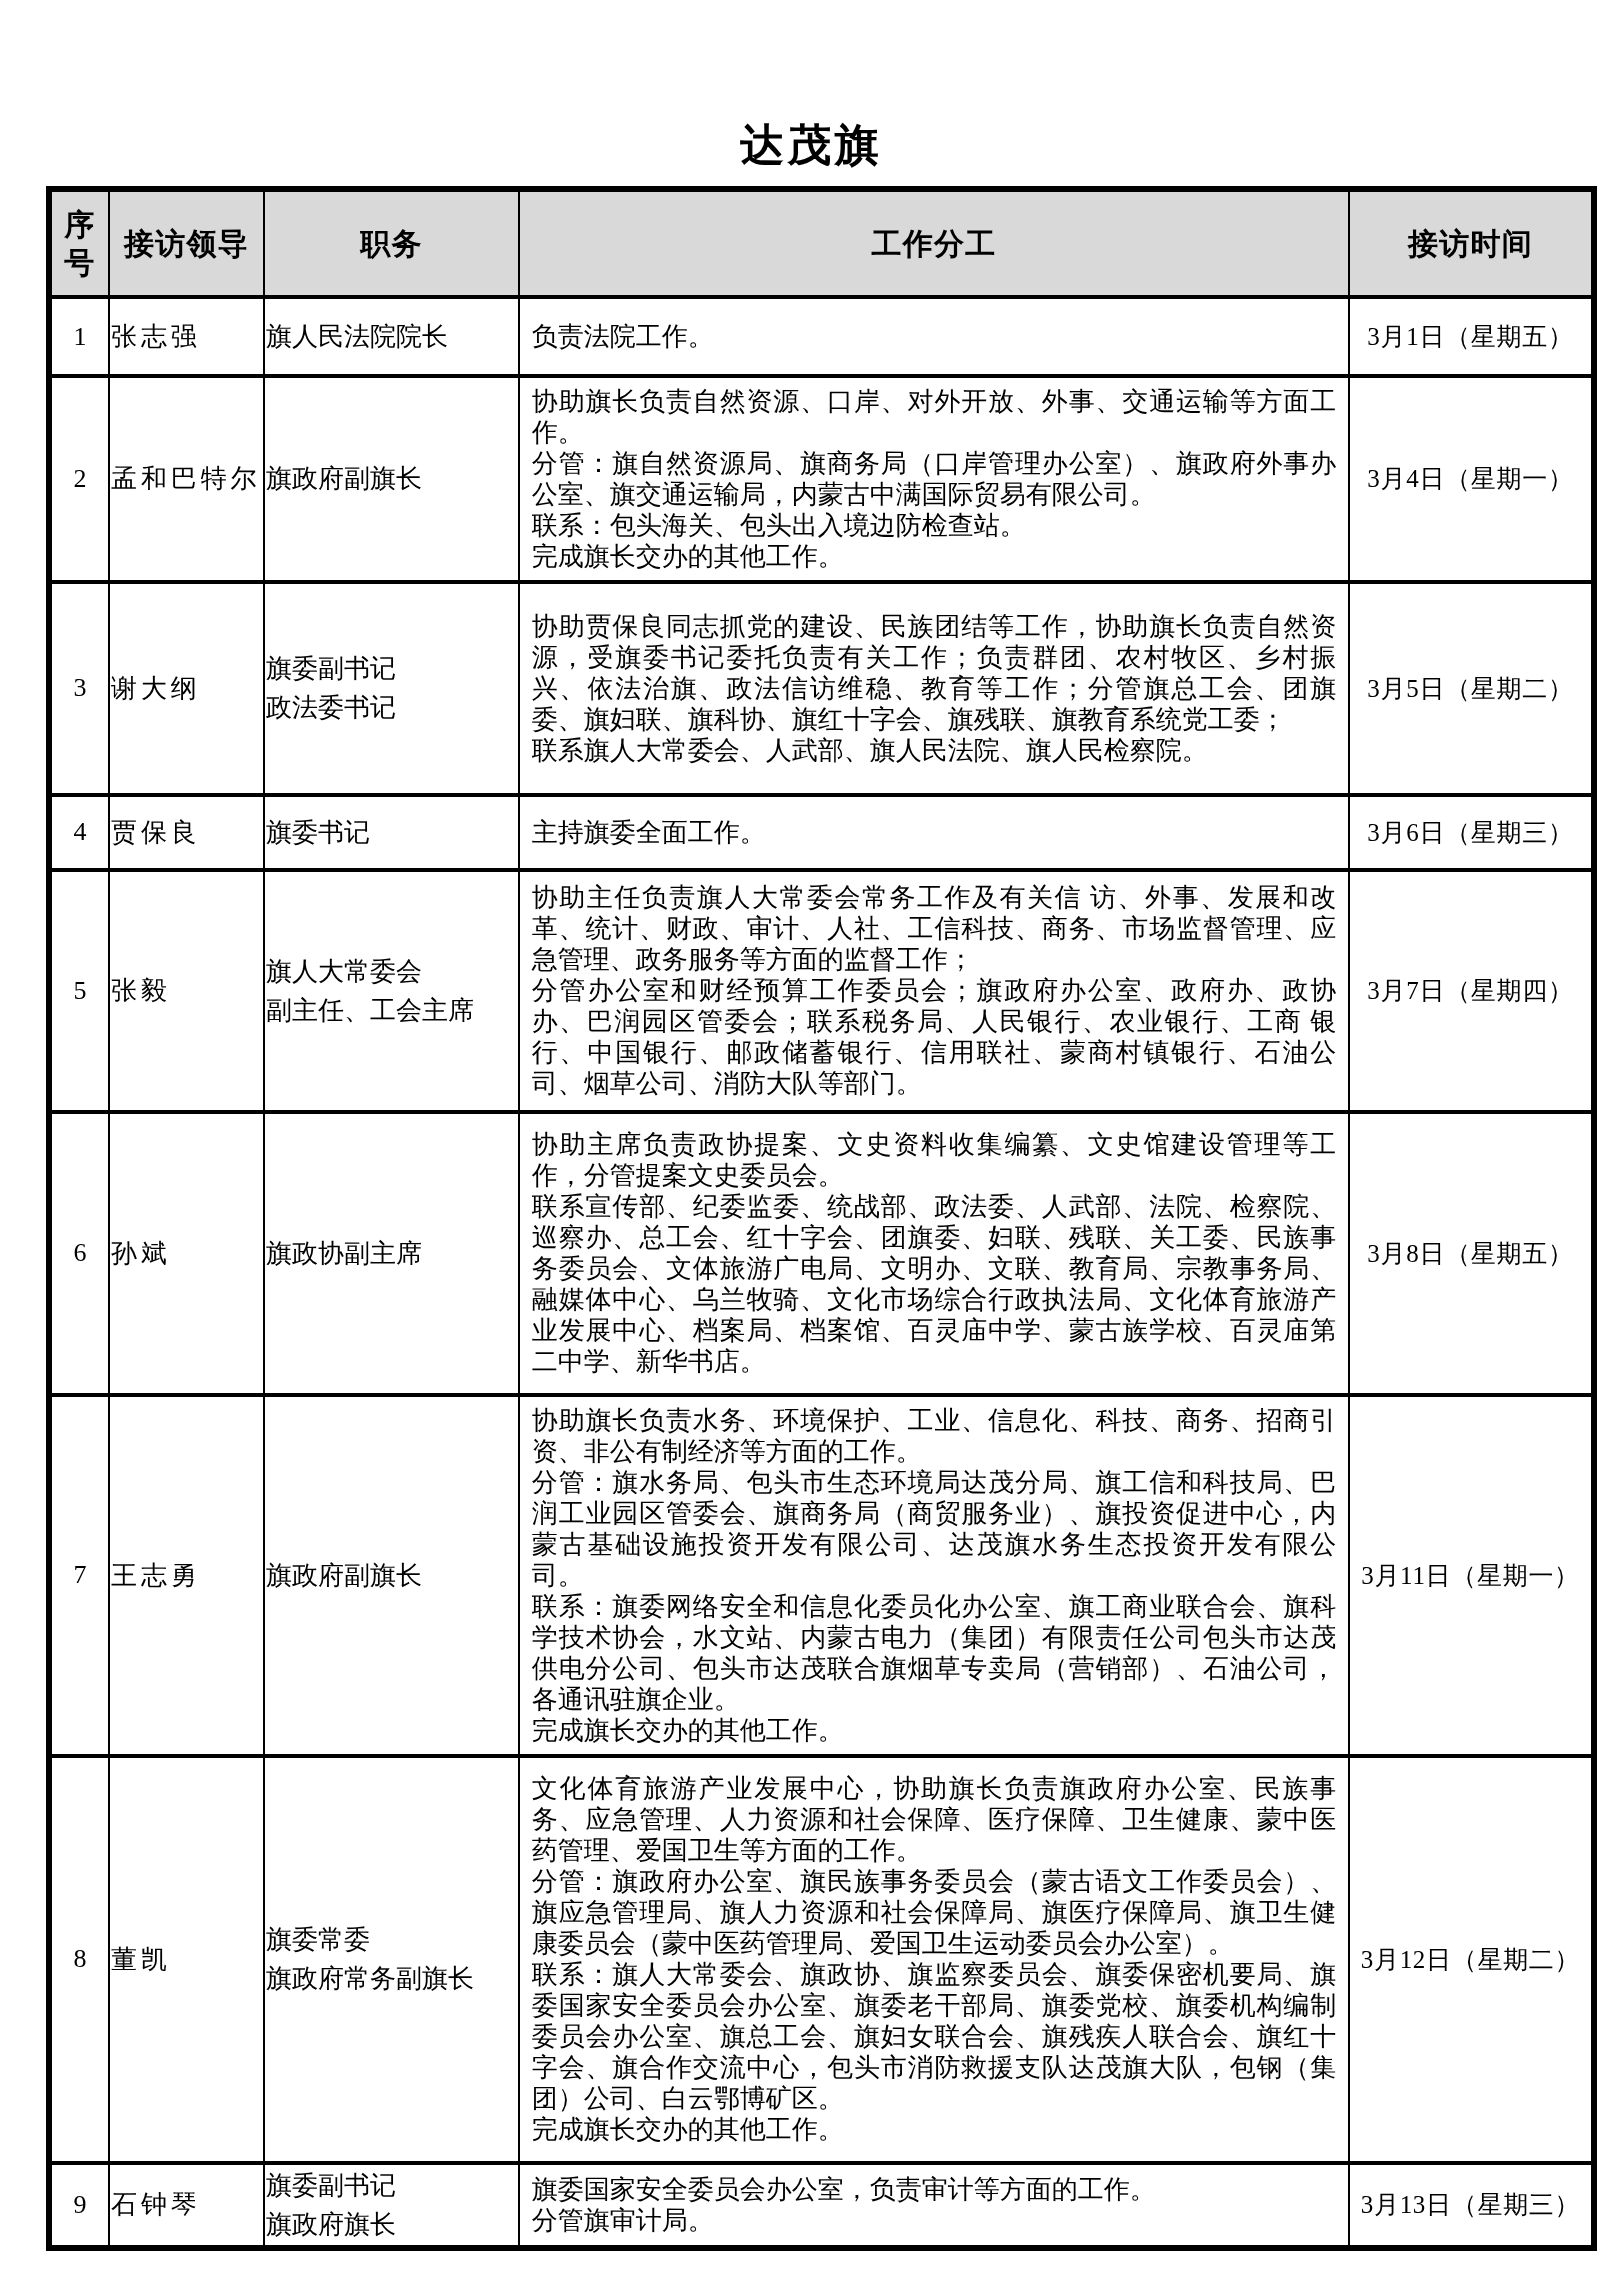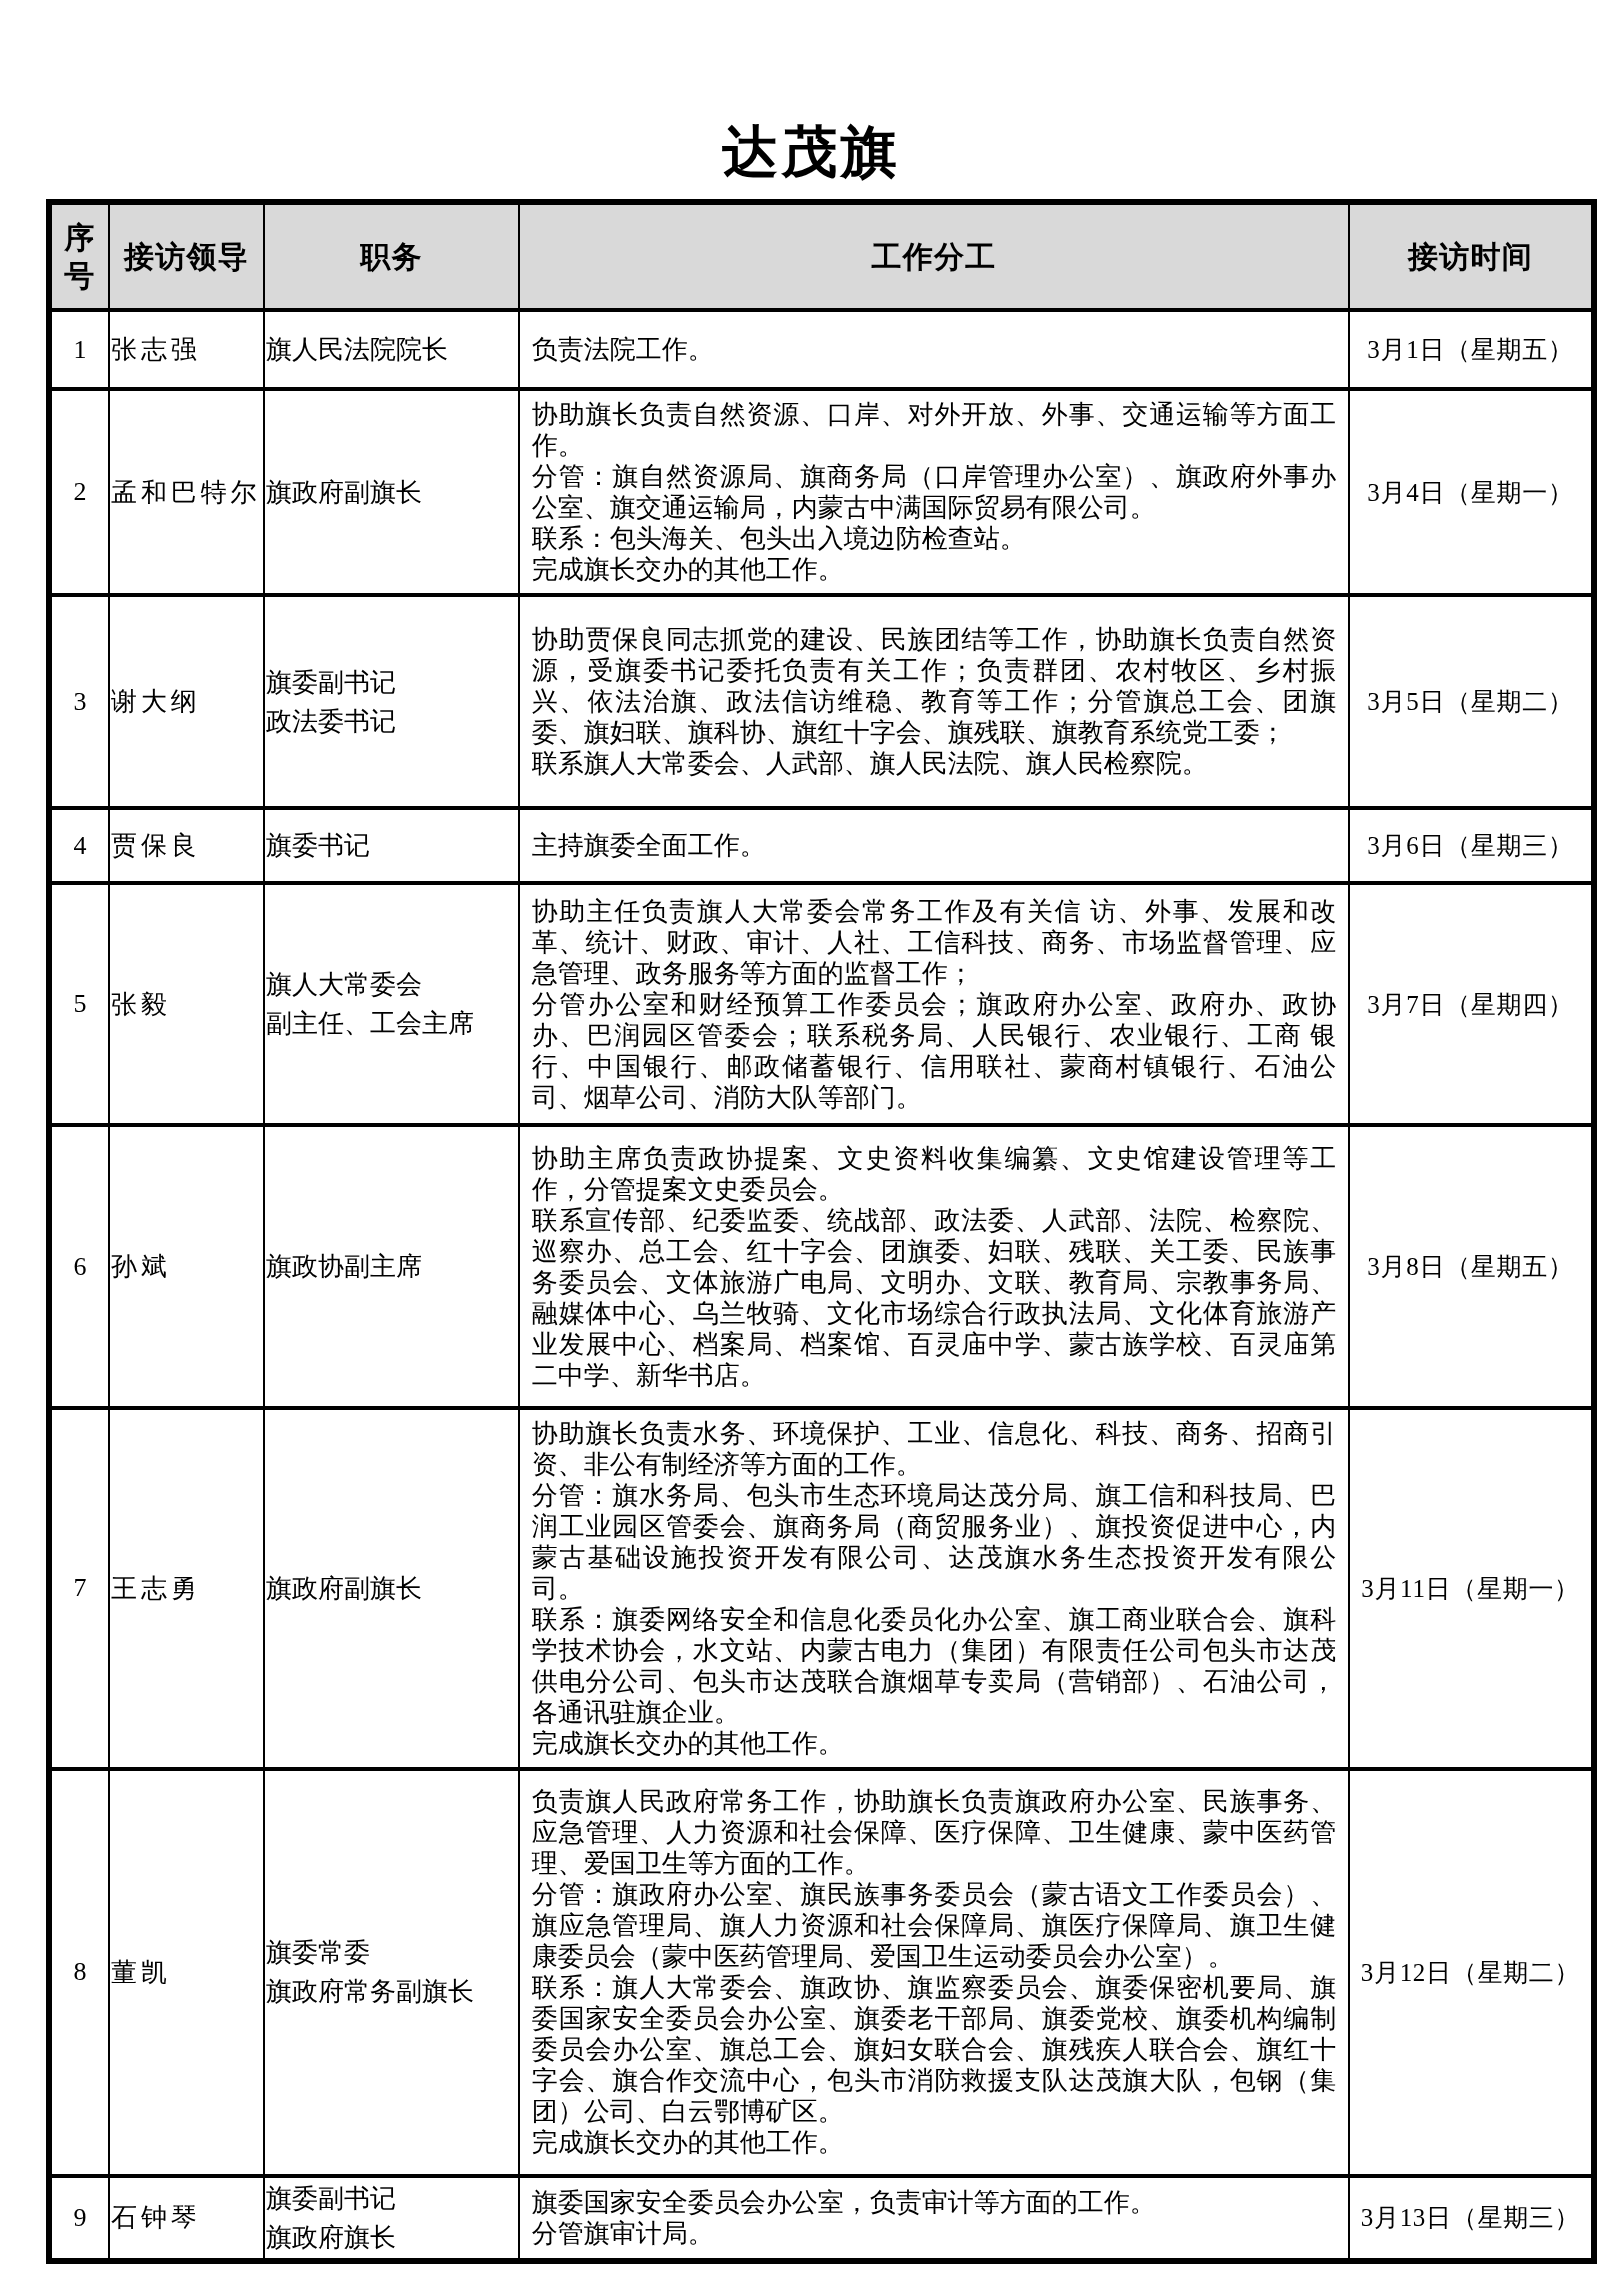--- a/index.html
+++ b/index.html
@@ -8,21 +8,21 @@
     height: 2295px;
     background: #ffffff;
     color: #000;
     font-family: "Liberation Serif", "DejaVu Serif", serif;
   }
   .page { position: relative; width: 1622px; height: 2295px; overflow: hidden; }
 
   .title {
     margin: 122px 0 0 0;
     text-align: center;
-    font-size: 56px;
+    font-size: 44px;
     font-weight: bold;
     letter-spacing: 3.3px;
     line-height: 1.1;
     font-family: "Liberation Serif", "DejaVu Serif", serif;
   }
 
   table.schedule {
     margin: 15.7px 0 0 46px;
     width: 1544px;
     table-layout: fixed;
@@ -172,21 +172,21 @@
             <div class="para">完成旗长交办的其他工作。</div>
           </td>
     <td class="c-time">3月11日（星期一）</td>
   </tr>
         <tr>
     <td class="c-num">8</td>
     <td class="c-leader">董凯</td>
     <td class="c-pos">旗委常委
 旗政府常务副旗长</td>
     <td class="c-duties">
-            <div class="para">负责旗人民政府常务工作，协助旗长负责旗政府办公室、民族事务、应急管理、人力资源和社会保障、医疗保障、卫生健康、蒙中医药管理、爱国卫生等方面的工作。</div>
+            <div class="para">文化体育旅游产业发展中心，协助旗长负责旗政府办公室、民族事务、应急管理、人力资源和社会保障、医疗保障、卫生健康、蒙中医药管理、爱国卫生等方面的工作。</div>
             <div class="para">分管：旗政府办公室、旗民族事务委员会（蒙古语文工作委员会）、旗应急管理局、旗人力资源和社会保障局、旗医疗保障局、旗卫生健康委员会（蒙中医药管理局、爱国卫生运动委员会办公室）。</div>
             <div class="para">联系：旗人大常委会、旗政协、旗监察委员会、旗委保密机要局、旗委国家安全委员会办公室、旗委老干部局、旗委党校、旗委机构编制委员会办公室、旗总工会、旗妇女联合会、旗残疾人联合会、旗红十字会、旗合作交流中心，包头市消防救援支队达茂旗大队，包钢（集团）公司、白云鄂博矿区。</div>
             <div class="para">完成旗长交办的其他工作。</div>
           </td>
     <td class="c-time">3月12日（星期二）</td>
   </tr>
         <tr>
     <td class="c-num">9</td>
     <td class="c-leader">石钟琴</td>
     <td class="c-pos">旗委副书记

